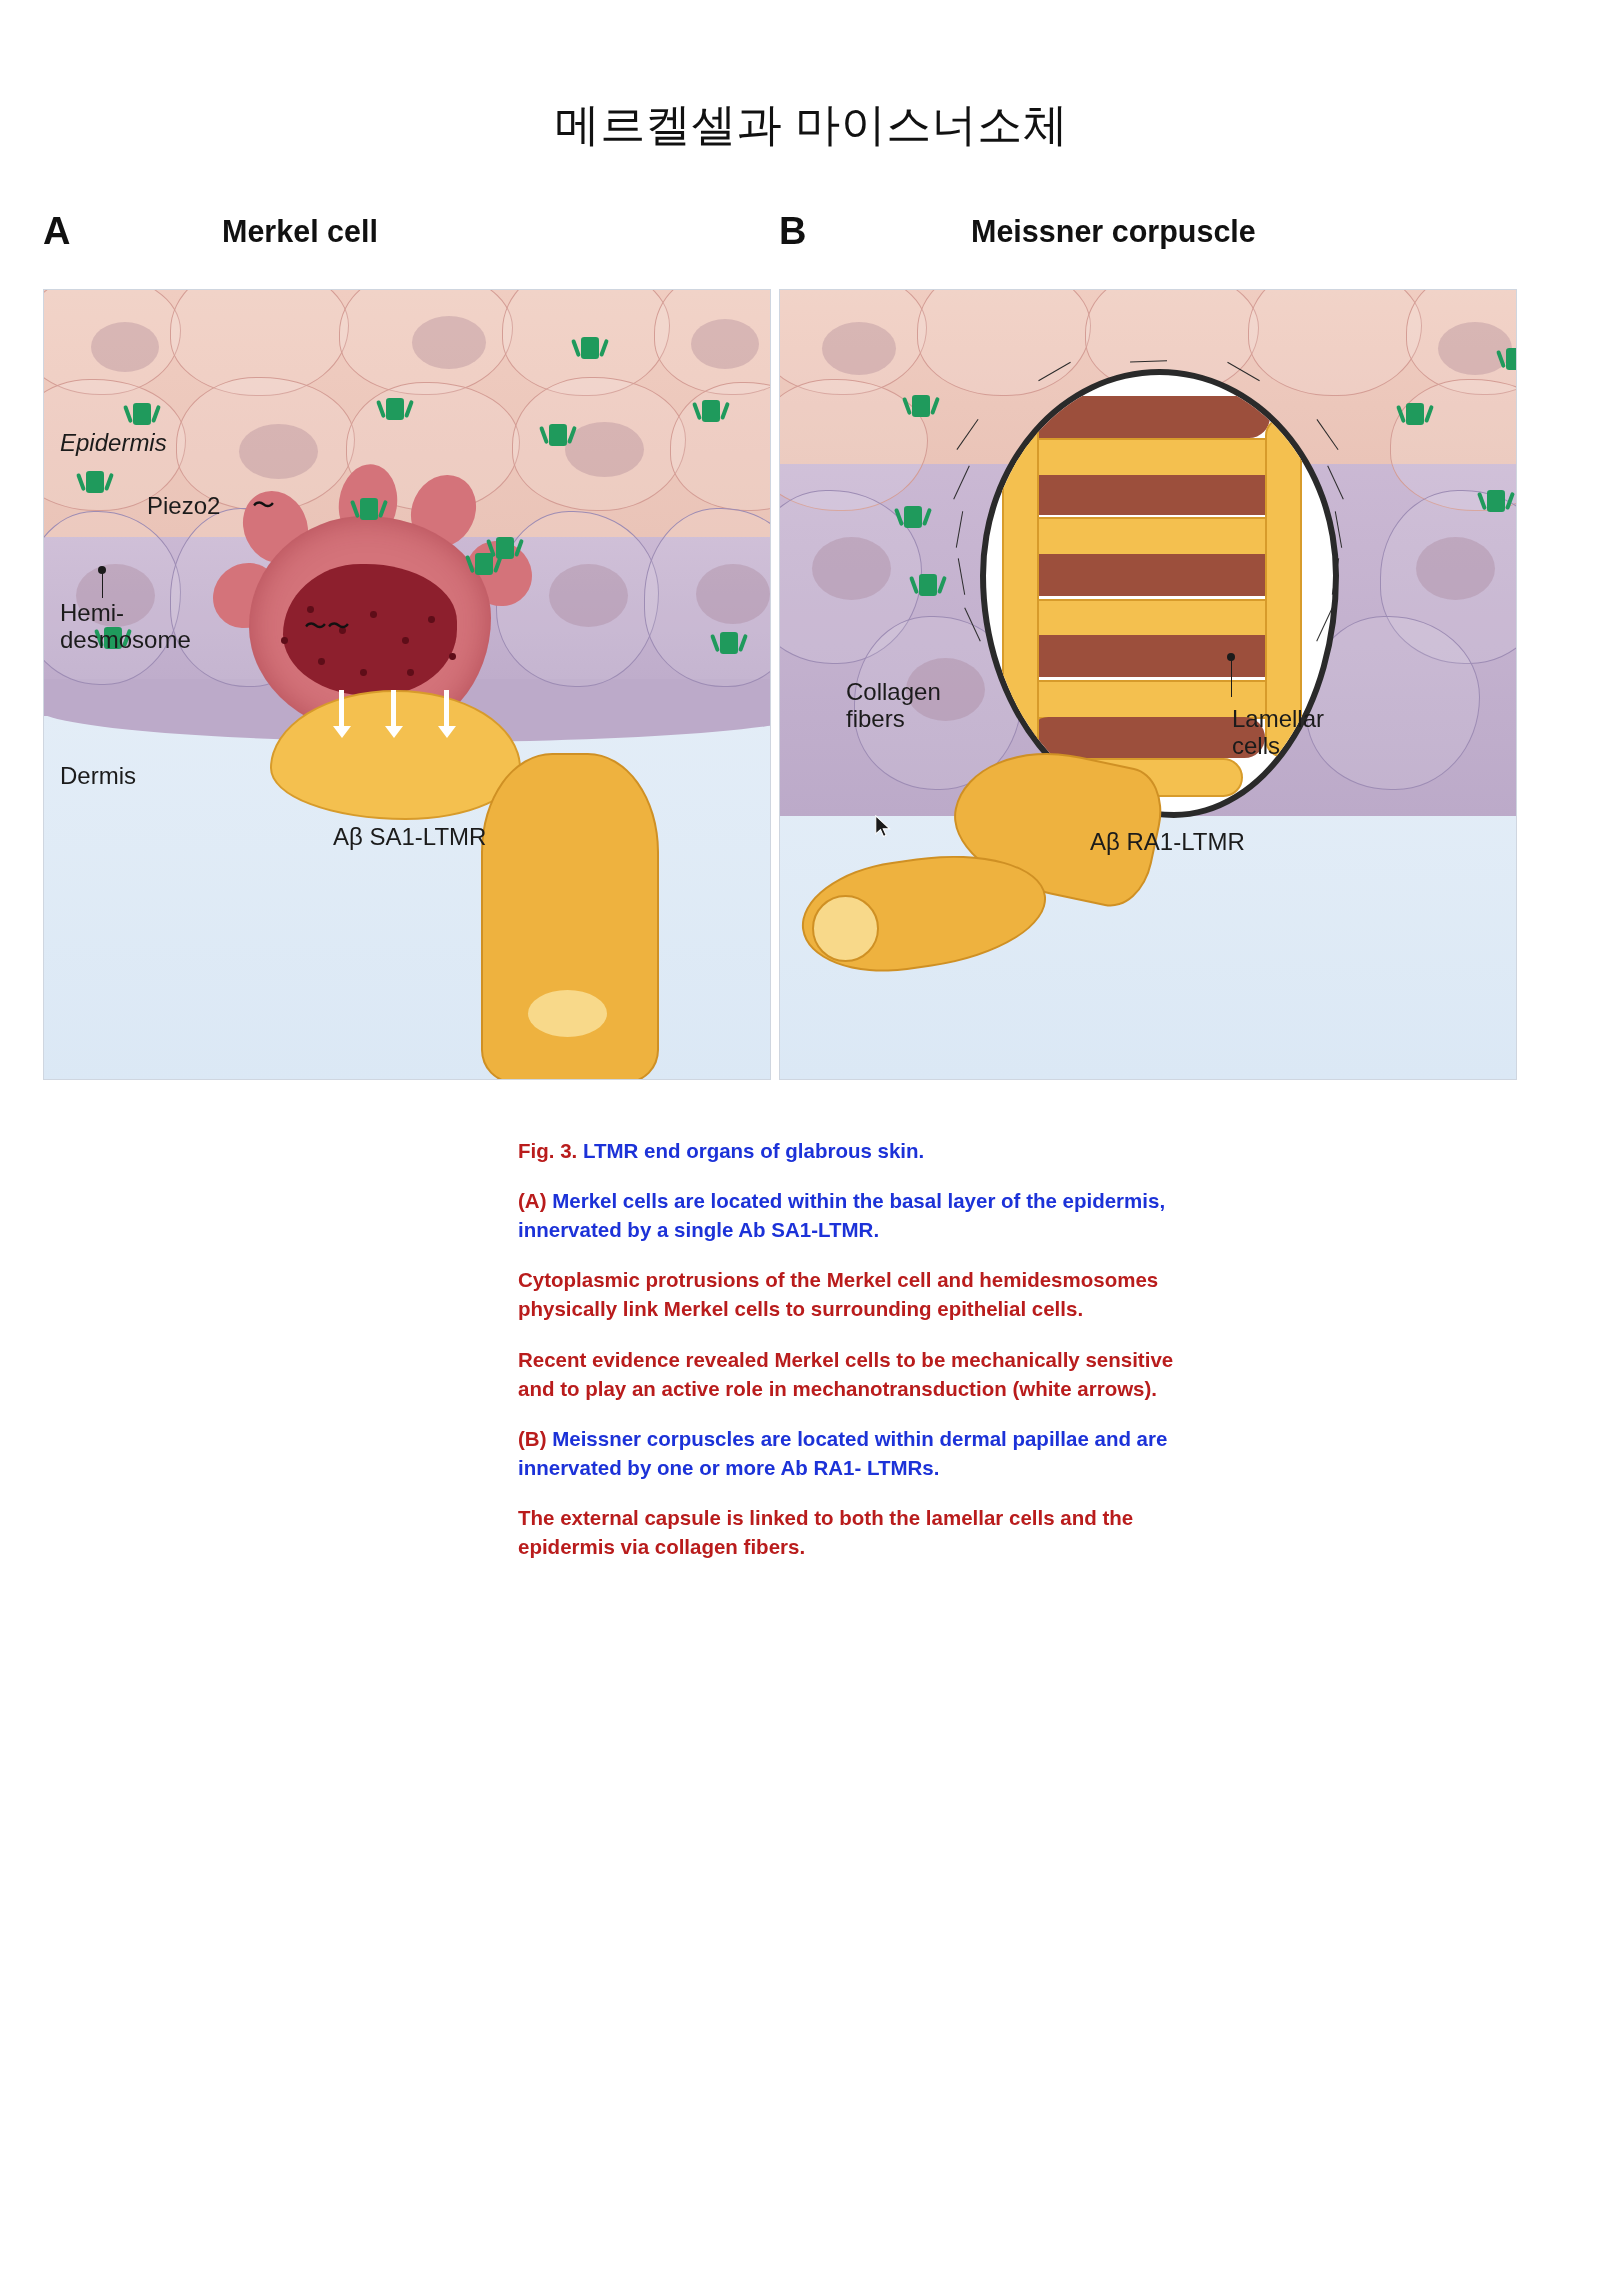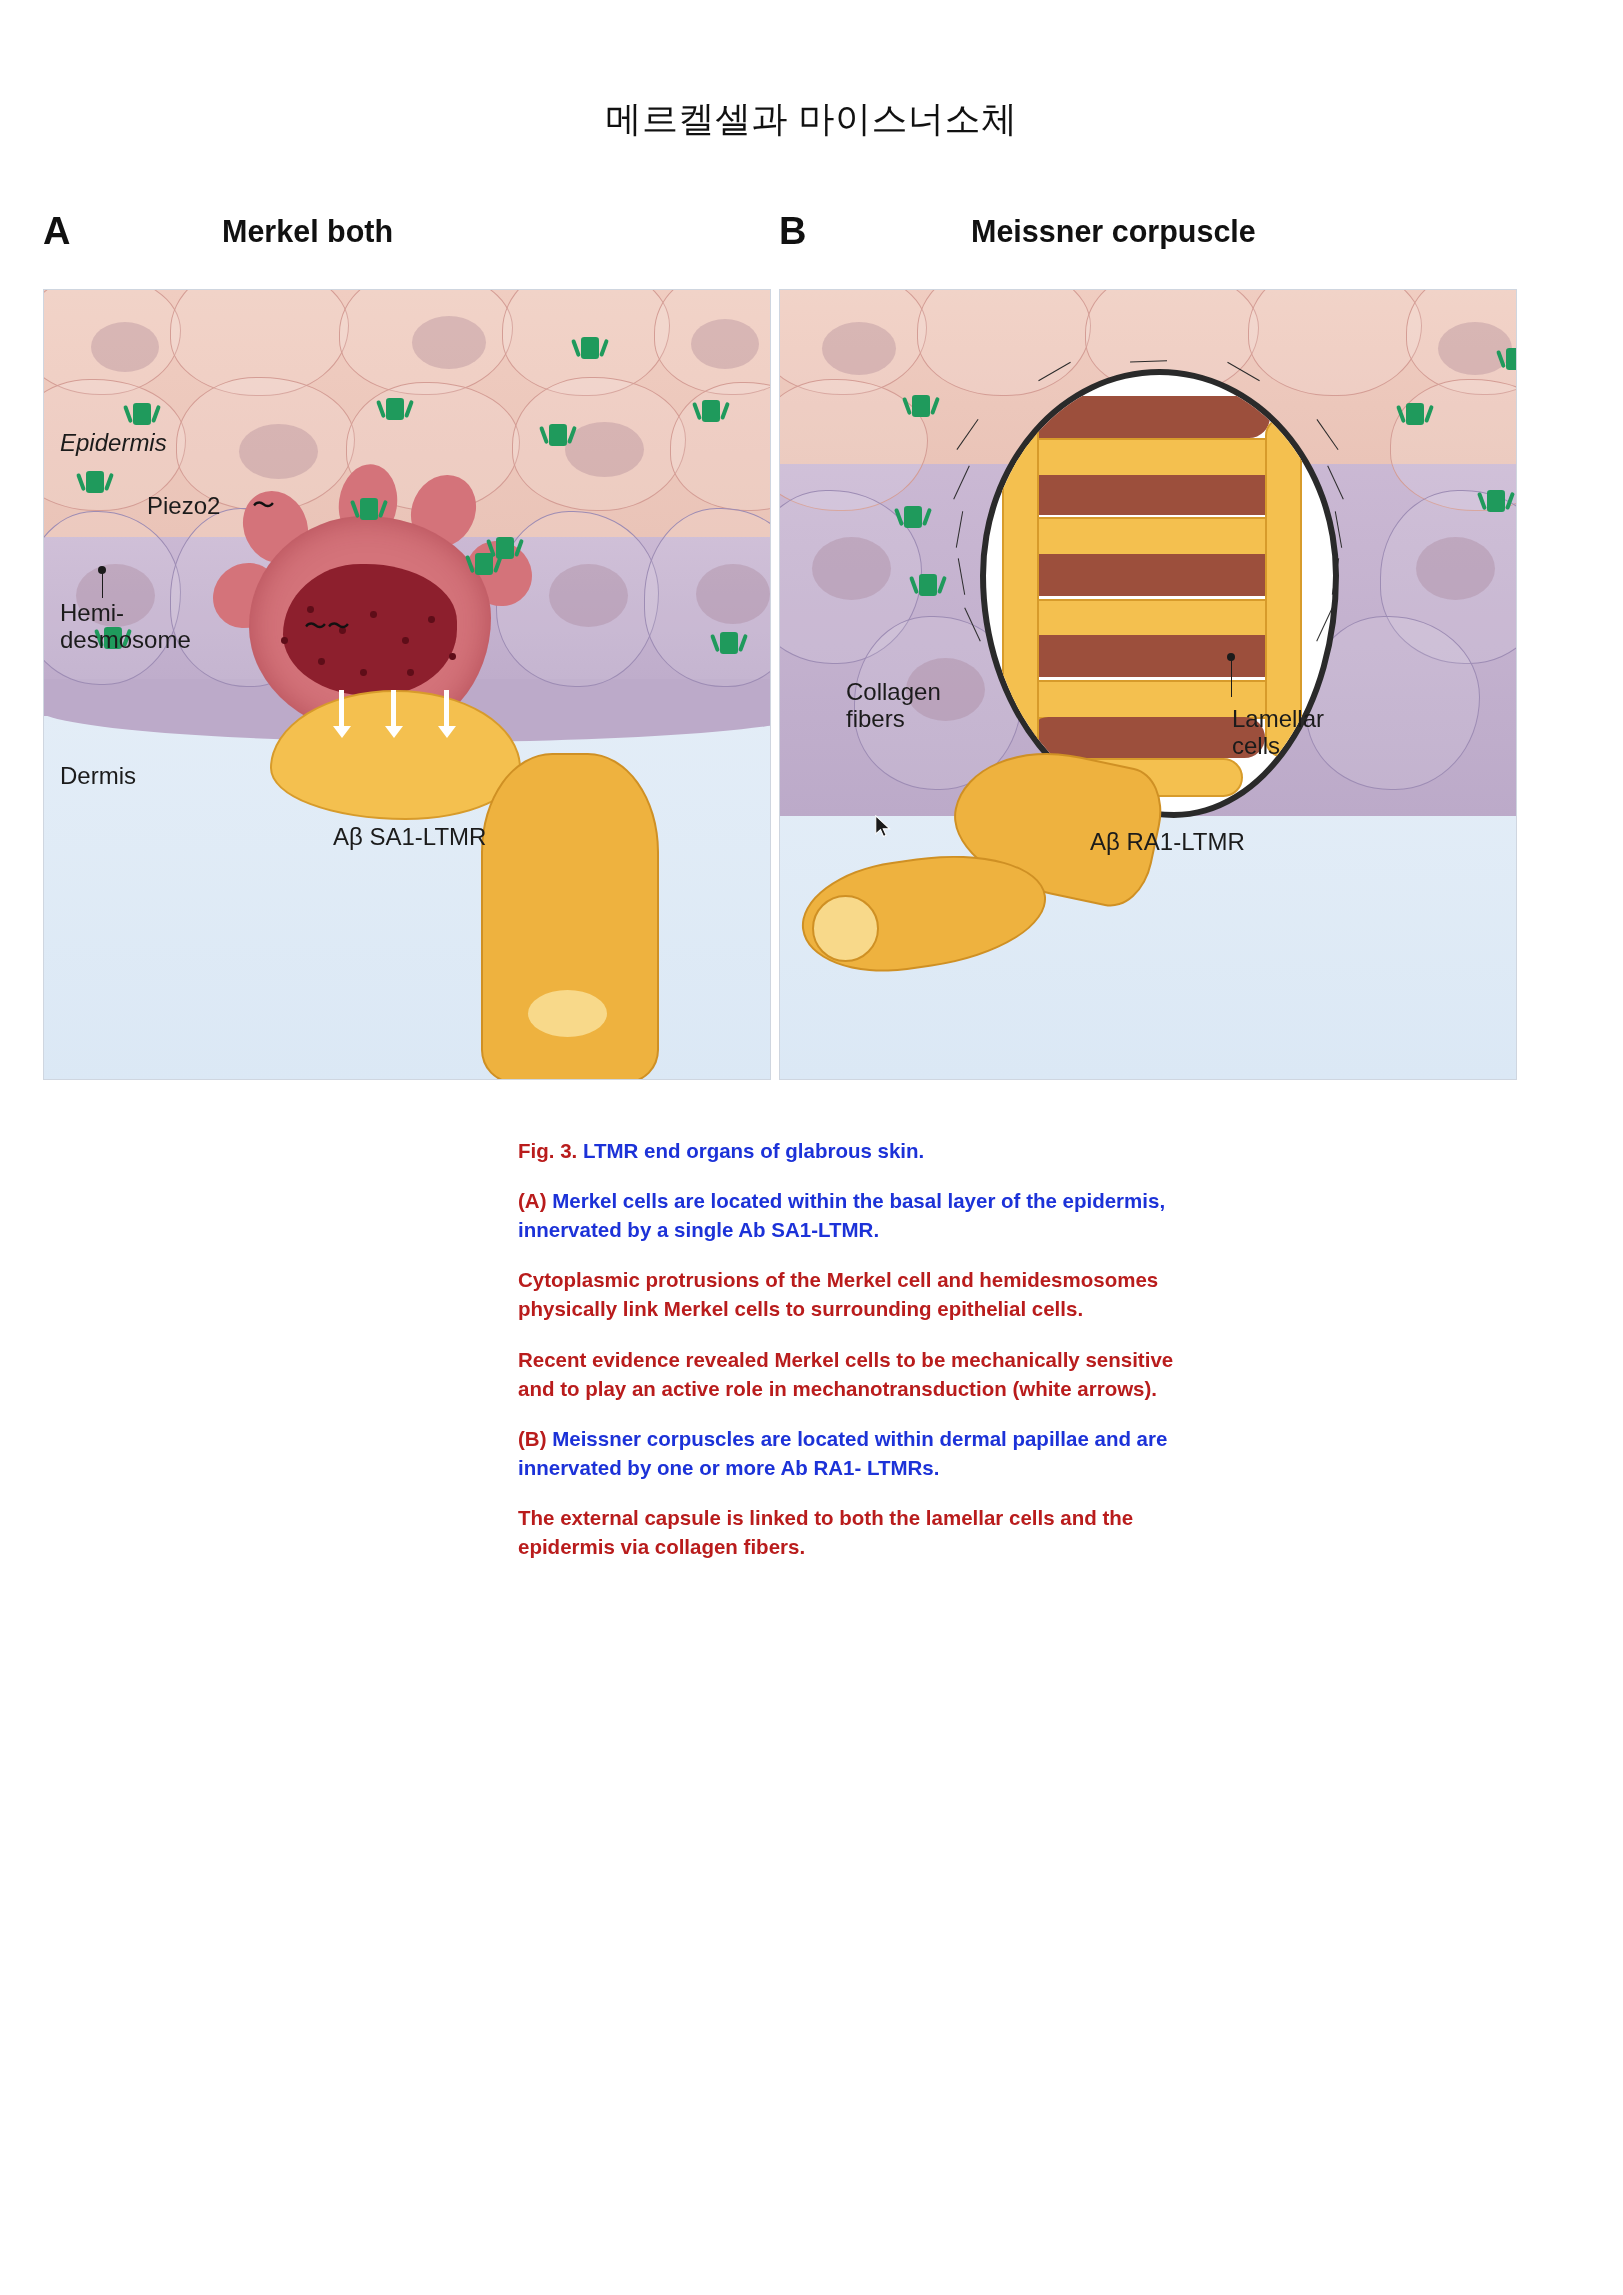--- a/index.html
+++ b/index.html
@@ -15,21 +15,21 @@
     overflow: hidden;
   }
 
   
   .page-title {
     position: absolute;
     top: 95px;
     left: 0;
     width: 100%;
     text-align: center;
-    font-size: 36px;
+    font-size: 45px;
     color: #111111;
     letter-spacing: 0.5px;
   }
 
   
   .figure {
     position: absolute;
     left: 43px;
     top: 210px;
     width: 1473px;
@@ -339,21 +339,21 @@
 </style>
 </head>
 <body>
 
 <div class="page-title">메르켈셀과 마이스너소체</div>
 
 <div class="figure">
 
   <div class="panel-header" style="left:0; width:726px;">
     <div class="panel-letter">A</div>
-    <div class="panel-title" style="left:179px;">Merkel both</div>
+    <div class="panel-title" style="left:179px;">Merkel cell</div>
   </div>
 
   <div class="panel-frame" id="panelA">
 
     <div class="dermis-layer"></div>
     <div class="epidermis-layer2"></div>
     <div class="dermis-wave"></div>
     <div class="epidermis-layer"></div>
 
     <div class="cell" style="left:-21px; top:-16px; width:158px; height:121px;"></div>

